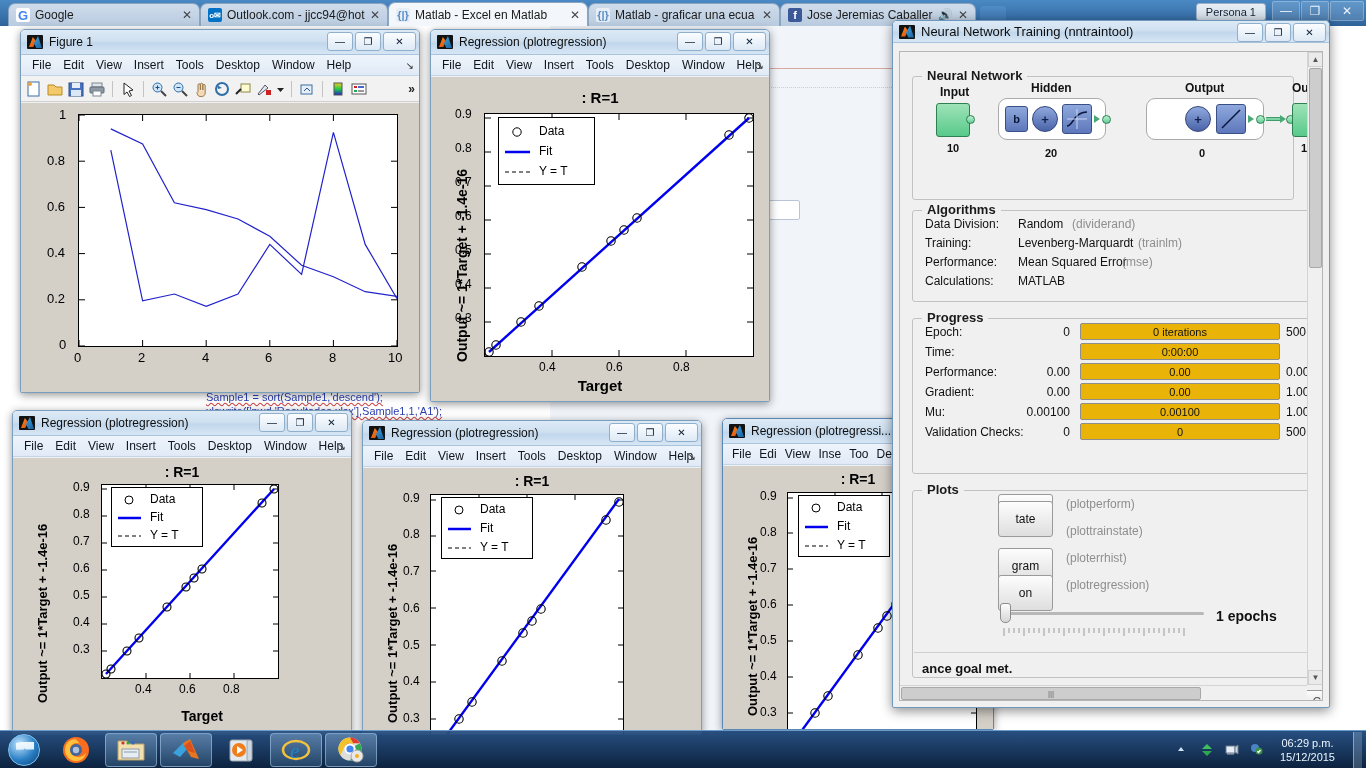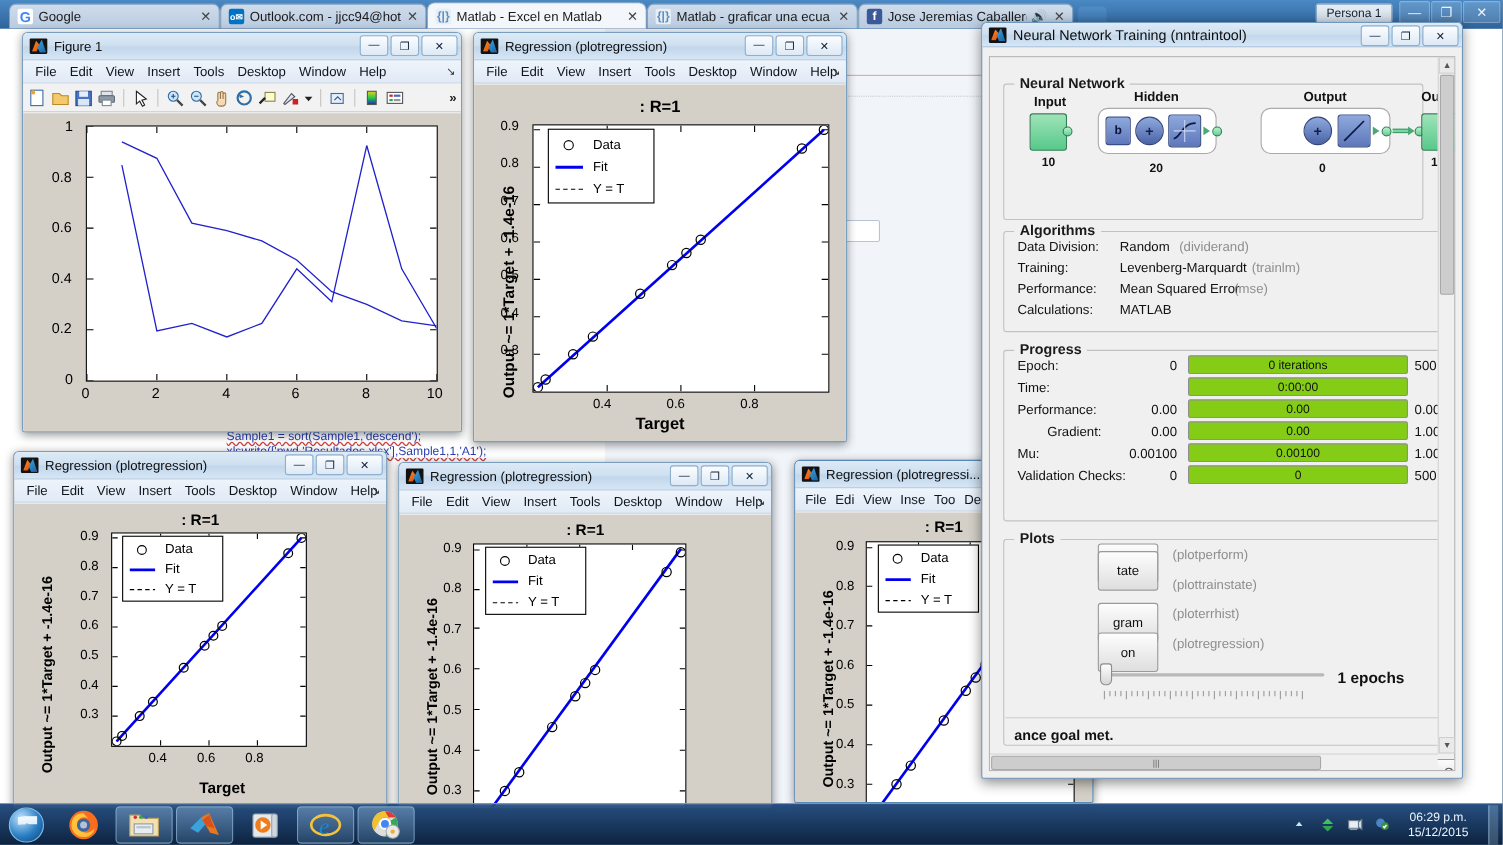--- a/index.html
+++ b/index.html
@@ -154,21 +154,21 @@
     background:#f0f0f0; border:1px solid #b5b5b5; overflow:hidden;
   }
   .nn-group { position:absolute; border:1px solid #c2c2c2; border-radius:3px;margin-top:10px; }
   .nn-group-title {
     position:absolute; top:-9px; left:9px; background:#f0f0f0; padding:0 5px;
     font-weight:bold; font-size:13px; color:#1a1a1a;
   }
   .nn-label { position:absolute; font-size:12px; color:#111; white-space:nowrap; }
   .nn-dim { position:absolute; font-size:12px; color:#8e8e8e; white-space:nowrap; }
   .nn-bar {
-    position:absolute; height:17px; background:#84cc16;
+    position:absolute; height:17px; background:#eab308;
     border:1px solid #8e8e8e; border-radius:2px;
     display:flex; align-items:center; justify-content:center;
     font-size:11px; color:#111;
   }
   .nn-plotbtn {
     position:absolute; height:36px;
     background: linear-gradient(#fdfdfd,#dedede);
     border:1px solid #9a9a9a; border-radius:3px;
     display:flex; align-items:center; justify-content:center;
     font-size:12px; color:#111; overflow:hidden; white-space:nowrap;
@@ -896,21 +896,21 @@
     <span class="nn-label" style="left:386px; top:273px;">500</span>
 
     <span class="nn-label" style="left:25px; top:293px;">Time:</span>
     <div class="nn-bar" style="left:180px; top:291px; width:200px;">0:00:00</div>
 
     <span class="nn-label" style="left:25px; top:313px;">Performance:</span>
     <span class="nn-label" style="left:130px; top:313px; width:40px; text-align:right;">0.00</span>
     <div class="nn-bar" style="left:180px; top:311px; width:200px;">0.00</div>
     <span class="nn-label" style="left:386px; top:313px;">0.00</span>
 
-    <span class="nn-label" style="left:25px; top:333px;margin-left:27px;">Gradient:</span>
+    <span class="nn-label" style="left:25px; top:333px;">Gradient:</span>
     <span class="nn-label" style="left:130px; top:333px; width:40px; text-align:right;">0.00</span>
     <div class="nn-bar" style="left:180px; top:331px; width:200px;">0.00</div>
     <span class="nn-label" style="left:386px; top:333px;">1.00e</span>
 
     <span class="nn-label" style="left:25px; top:353px;">Mu:</span>
     <span class="nn-label" style="left:118px; top:353px; width:52px; text-align:right;">0.00100</span>
     <div class="nn-bar" style="left:180px; top:351px; width:200px;">0.00100</div>
     <span class="nn-label" style="left:386px; top:353px;">1.00e</span>
 
     <span class="nn-label" style="left:25px; top:373px;">Validation Checks:</span>

